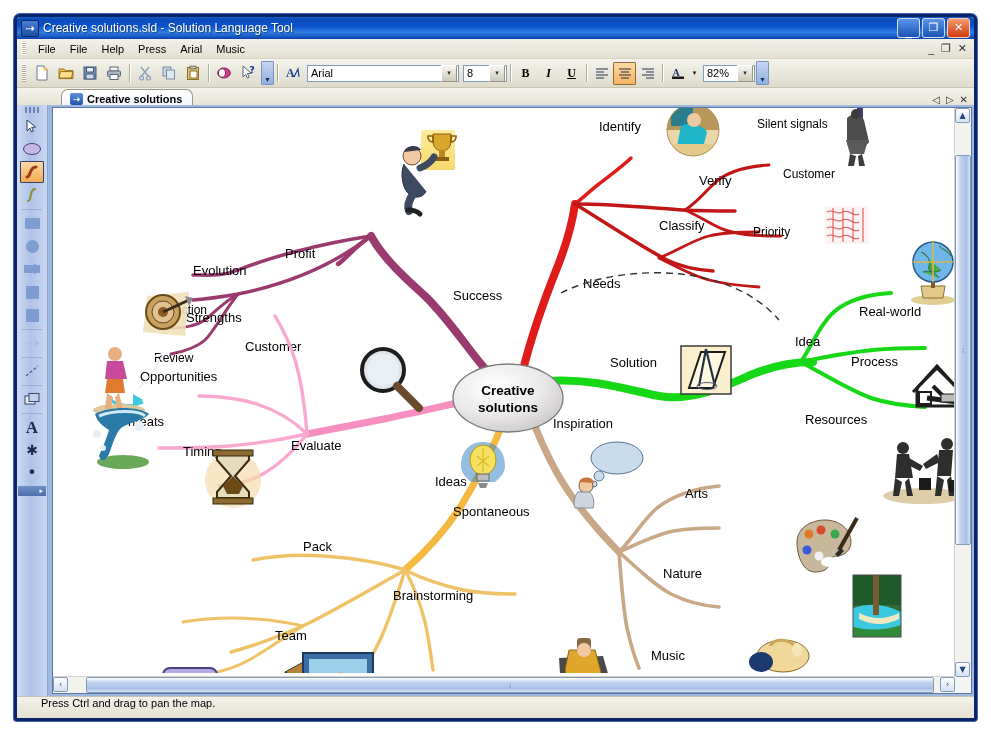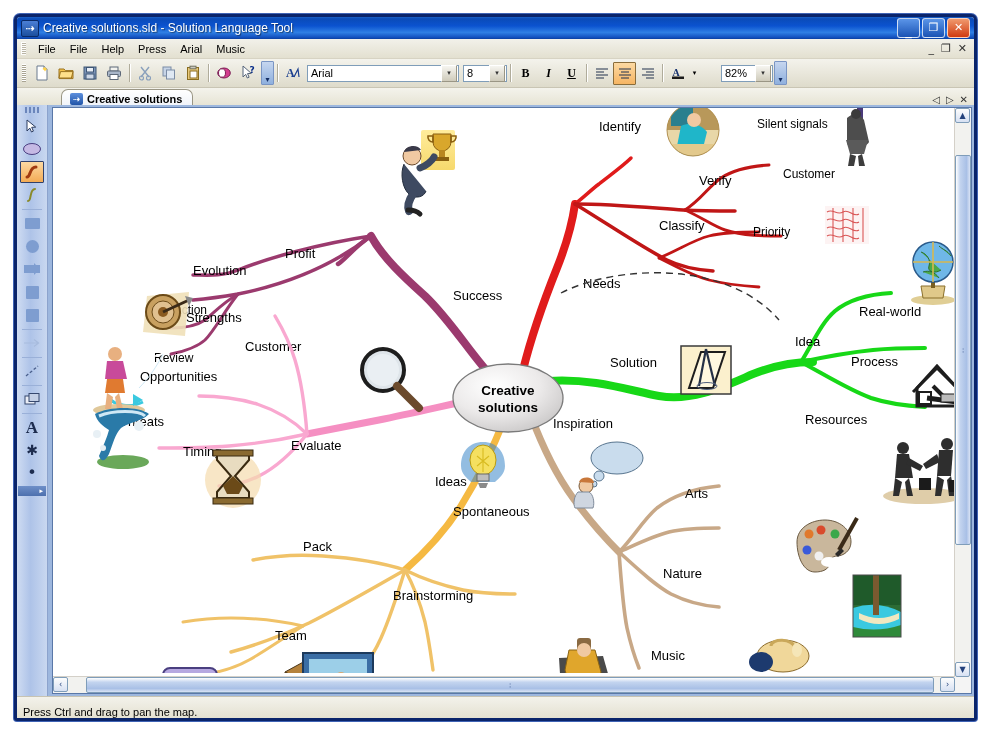--- a/index.html
+++ b/index.html
@@ -218,21 +218,21 @@
     border:1px solid #7f9db9;box-sizing:border-box;border-radius:2px;
     display:flex;align-items:center;justify-content:center;color:#6d86b5;font-size:8px;
   }
   .sizer{position:absolute;right:0;bottom:0;width:16px;height:16px;background:#f4f4f4;}
 
   
   .statusbar{
     position:absolute;left:0;right:0;bottom:0;height:21px;
     background:linear-gradient(to bottom,#f3f2eb,#e4e1d1);
     border-top:1px solid #c7c3b2;
-    display:flex;align-items:flex-end;padding-left:6px;
+    display:flex;align-items:flex-start;padding-left:24px;
     font-size:11px;color:#000;
   }
 
   
   .node-label{
     font-family:"Liberation Sans", sans-serif;
     font-size:13px;fill:#000;
   }
   .node-label.sm{font-size:12px;}
   .center-text{font-family:"Liberation Sans",sans-serif;font-size:13.5px;font-weight:bold;fill:#000;}
@@ -390,21 +390,21 @@
     <div class="tbsep"></div>
 
     <div class="fmtbtn">
       <svg width="14" height="14" viewBox="0 0 14 14">
           <text x="1.5" y="10" font-size="10" font-weight="bold" fill="#16316e" font-family="Liberation Serif, serif">A</text>
           <rect x="1" y="10.5" width="12" height="2.5" fill="#1a1a1a"></rect>
         </svg>
     </div>
     <div class="arrow" style="width:11px;height:14px;border:none;background:none;display:flex;align-items:center;justify-content:center;font-size:7px;">▾</div>
 
-    <div class="combo" style="width:52px;margin-left:21px;">
+    <div class="combo" style="width:52px;margin-left:3px;">
       <div class="val">82%</div>
       <div class="arrow">▾</div>
     </div>
     <div class="tb-overflow">
         <span>▾</span>
       </div>
   </div>
 
   <div class="tabstrip">
     <div class="doc-tab">

